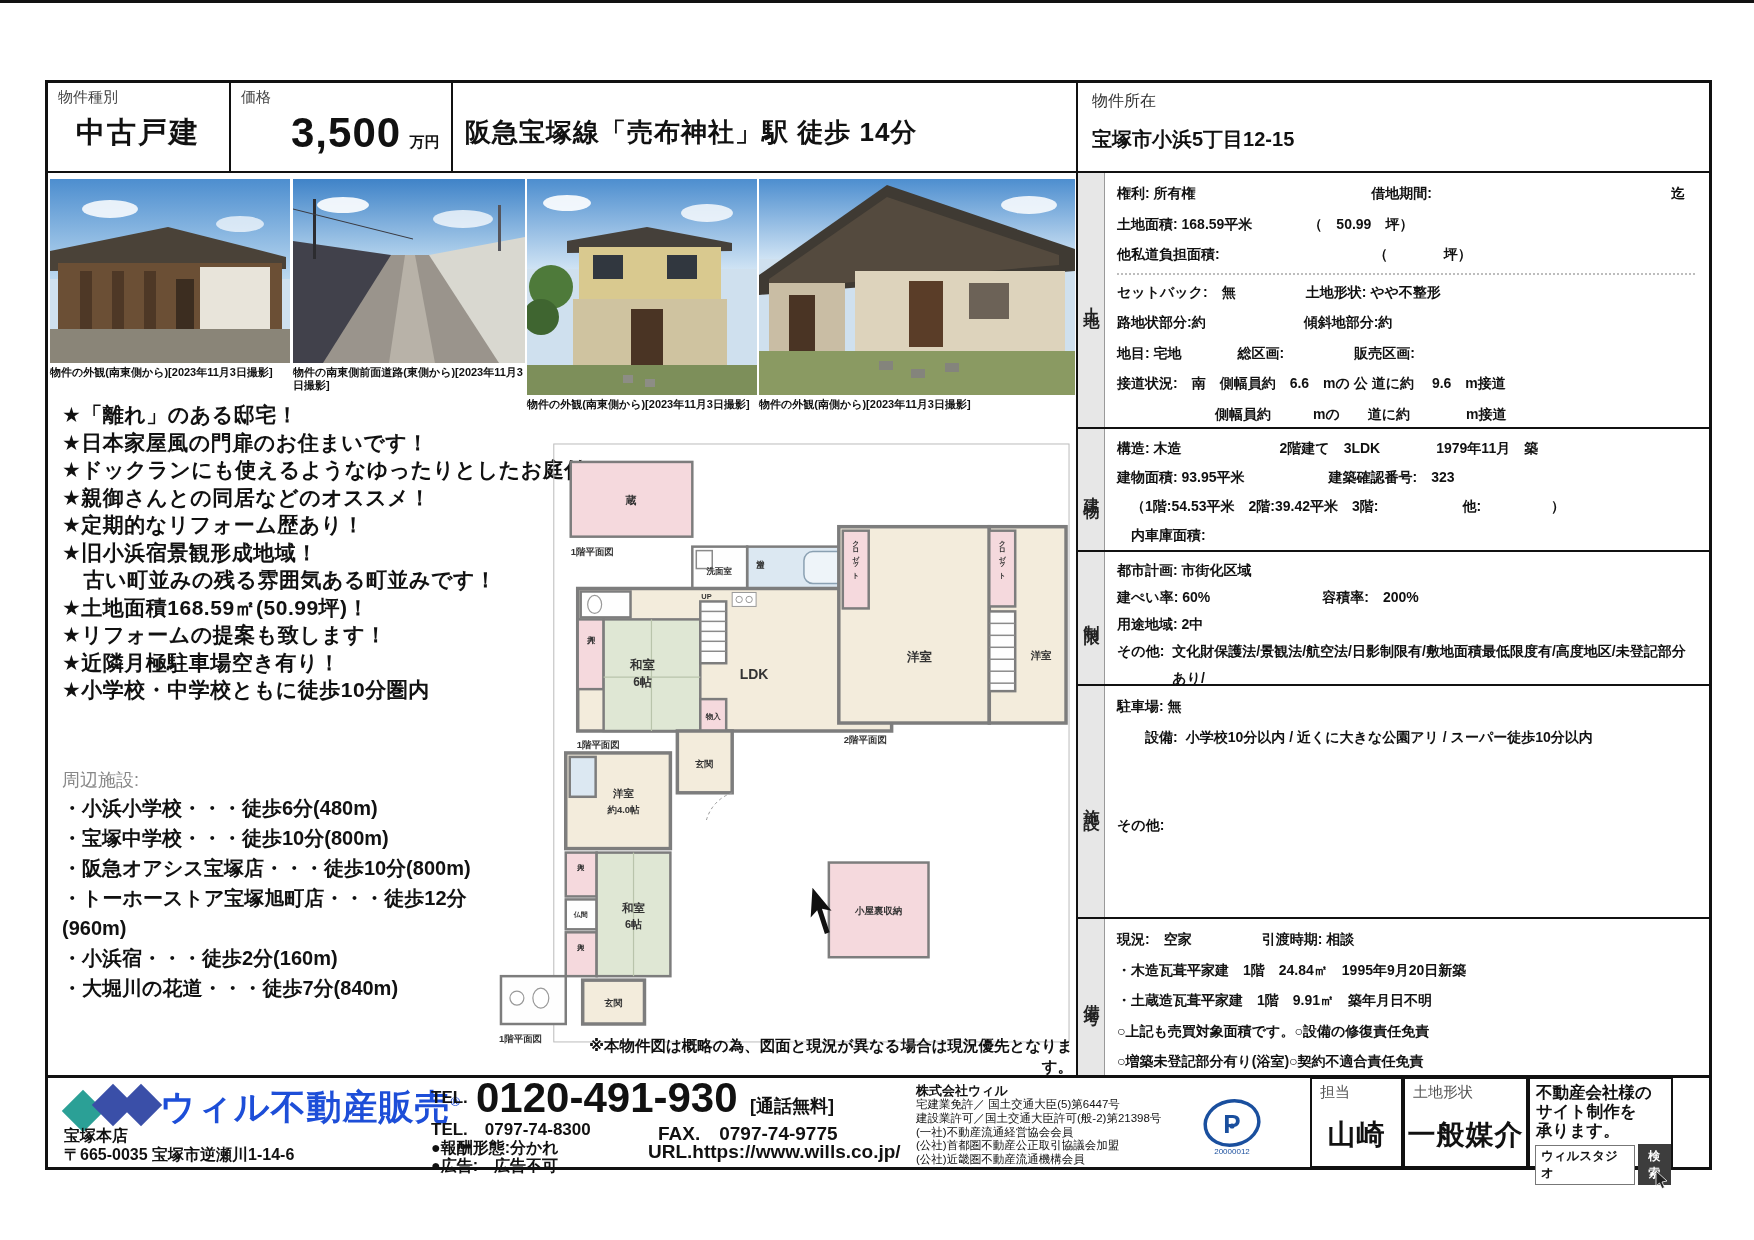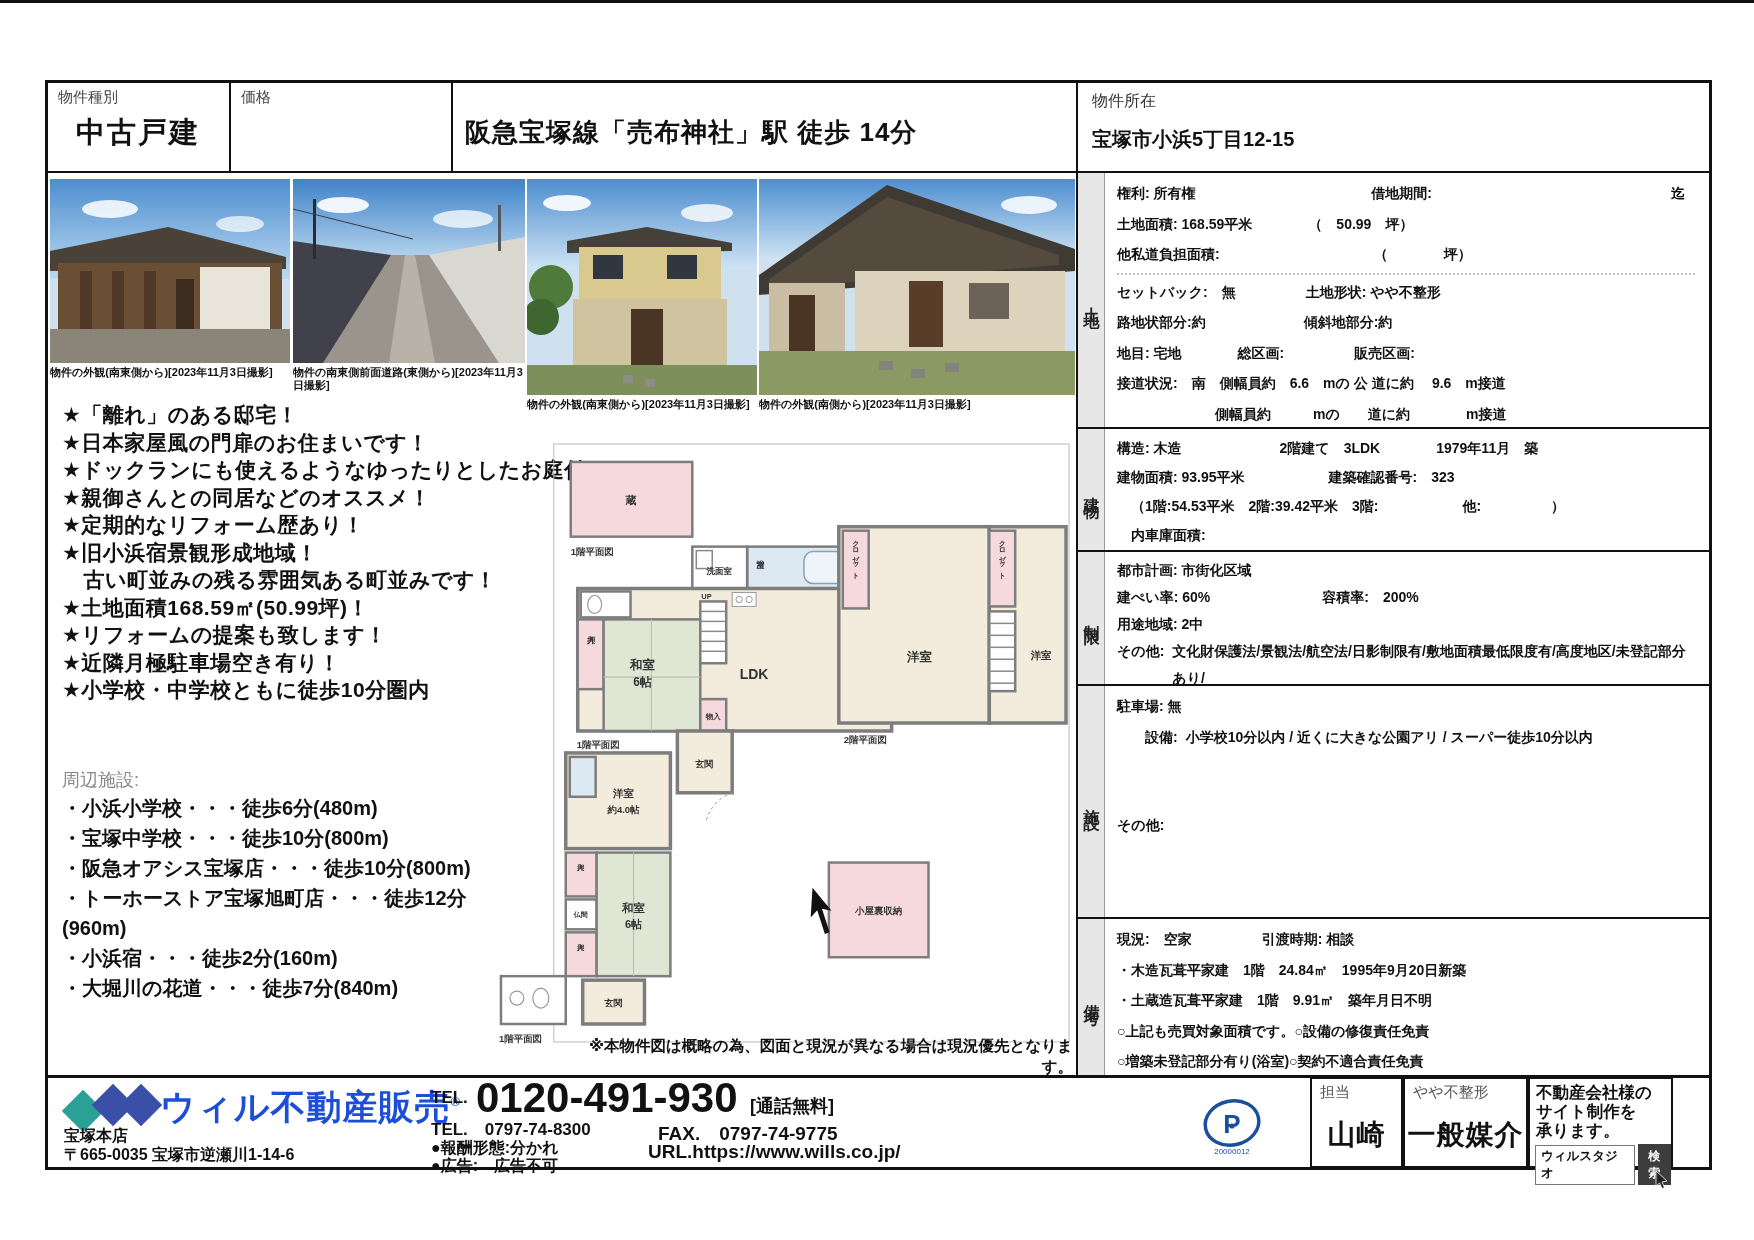--- a/index.html
+++ b/index.html
@@ -116,20 +116,24 @@
 <div class="topline"></div>
 
 <div class="main">
 
   <div class="hc hc1">
     <div class="hlabel">物件種別</div>
     <div class="hval">中古戸建</div>
   </div>
   <div class="hc hc2">
     <div class="hlabel">価格</div>
+    <div class="priceline">
+      <span class="price">3,500</span>
+      <span class="priceunit">万円</span>
+    </div>
   </div>
   <div class="hc hc3">
     <div class="station">阪急宝塚線「売布神社」駅 徒歩 14分</div>
   </div>
 
   <figure class="ph" style="left:2px;width:240px">
     <div class="img h184">
       <svg viewBox="0 0 240 184" preserveAspectRatio="none">
         <defs>
             <linearGradient id="sky1" x1="0" y1="0" x2="0" y2="1">
@@ -432,36 +436,44 @@
 
   <div class="tel-label">TEL.</div>
   <div class="tel-big">0120-491-930</div>
   <div class="tel-note">[通話無料]</div>
   <div class="tel2">TEL.　0797-74-8300</div>
   <div class="fax">FAX.　0797-74-9775</div>
   <div class="reward">●報酬形態:分かれ</div>
   <div class="adline">●広告:　広告不可</div>
   <div class="url">URL.https://www.wills.co.jp/</div>
 
+  <div class="company">
+    <div class="cname">株式会社ウィル</div>
+    <div class="cline">宅建業免許／ 国土交通大臣(5)第6447号</div>
+    <div class="cline">建設業許可／国土交通大臣許可(般-2)第21398号</div>
+    <div class="cline">(一社)不動産流通経営協会会員</div>
+    <div class="cline">(公社)首都圏不動産公正取引協議会加盟</div>
+    <div class="cline">(公社)近畿圏不動産流通機構会員</div>
+  </div>
 
   <div class="pmark">
     <svg width="72" height="62" viewBox="0 0 72 62">
       <ellipse cx="36" cy="27" rx="27" ry="22" fill="none" stroke="#1a4f9e" stroke-width="3.5" transform="rotate(-12 36 27)"></ellipse>
       <text x="36" y="37" text-anchor="middle" font-size="26" font-weight="700" fill="#1a4f9e" font-family="Liberation Sans,sans-serif">P</text>
       <circle cx="36" cy="30" r="2.6" fill="#1a4f9e"></circle>
       <text x="36" y="58" text-anchor="middle" font-size="8" fill="#1a4f9e" font-family="Liberation Sans,sans-serif">20000012</text>
     </svg>
   </div>
 
   <div class="fbox fb-staff">
     <div class="fb-label">担当</div>
     <div class="fb-val">山崎</div>
   </div>
   <div class="fbox fb-trans">
-    <div class="fb-label">やや不整形</div>
+    <div class="fb-label">土地形状</div>
     <div class="fb-val">一般媒介</div>
   </div>
   <div class="fbox fb-promo">
     <div class="promo-line" style="padding-top:4px">不動産会社様の</div>
     <div class="promo-line">サイト制作を</div>
     <div class="promo-line">承ります。</div>
     <div class="searchrow">
       <span class="searchbox">ウィルスタジオ</span>
       <button class="searchbtn">検索</button>
       <span class="cursor">

